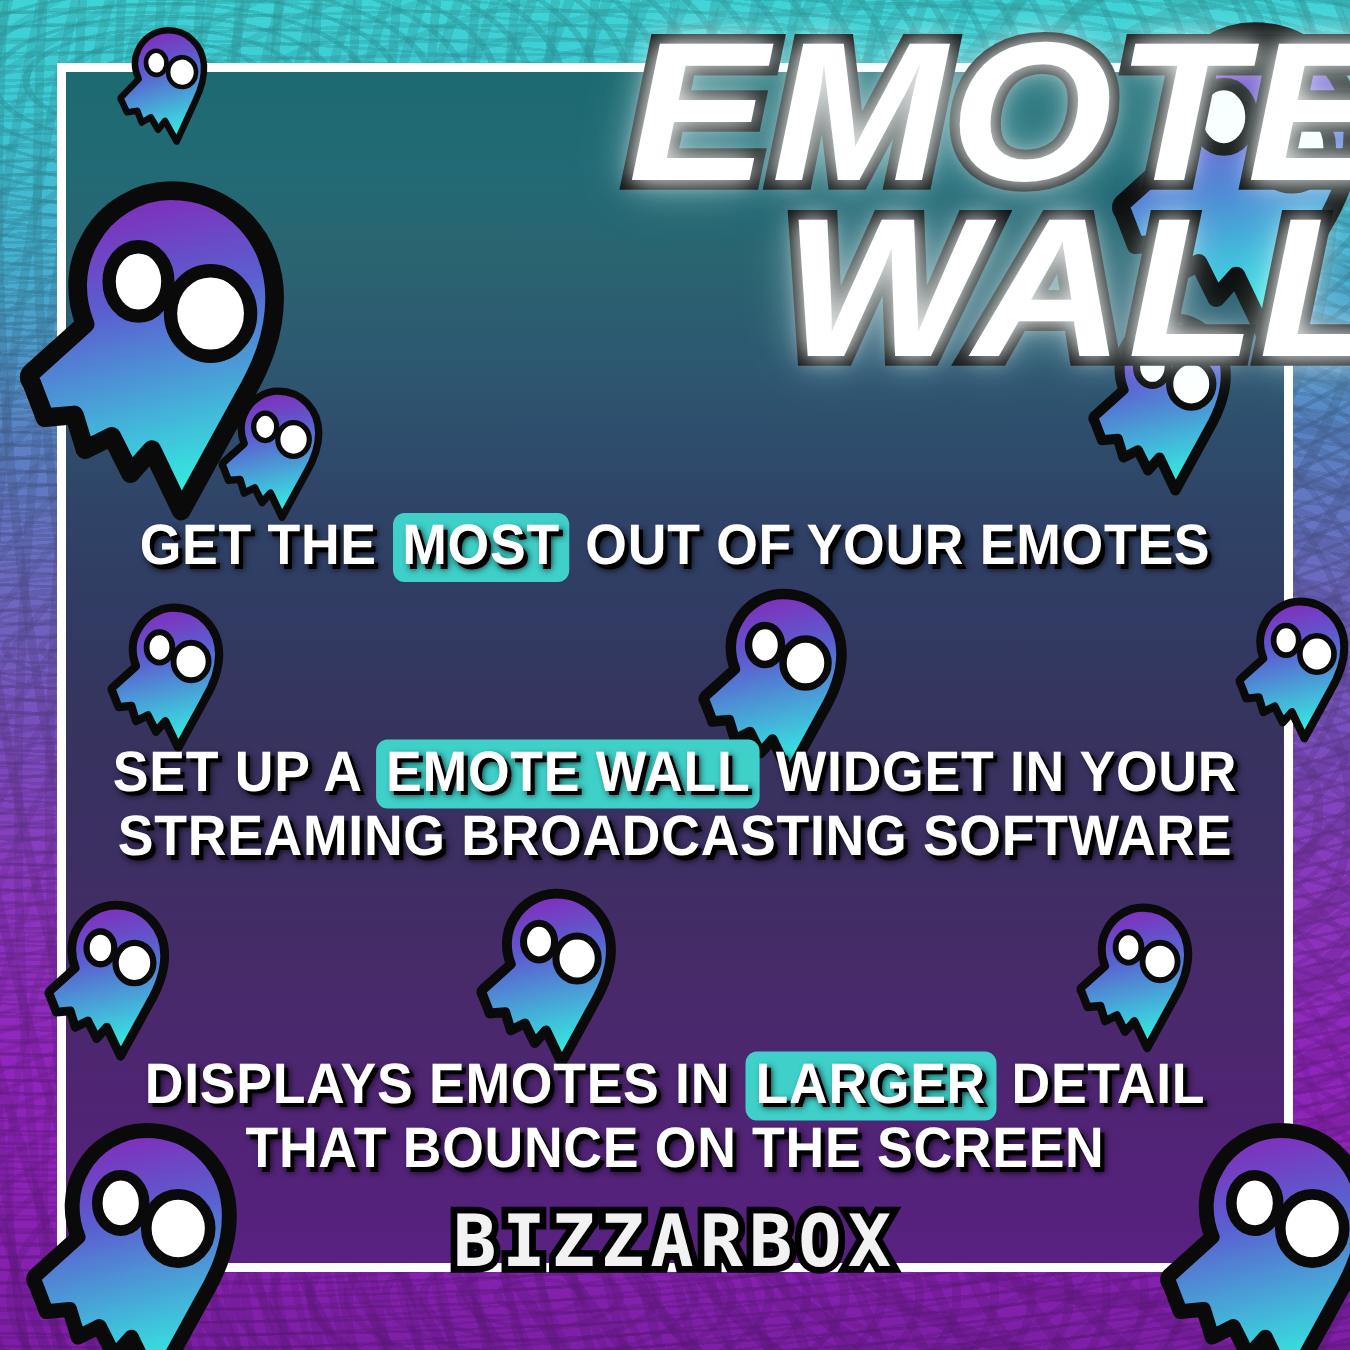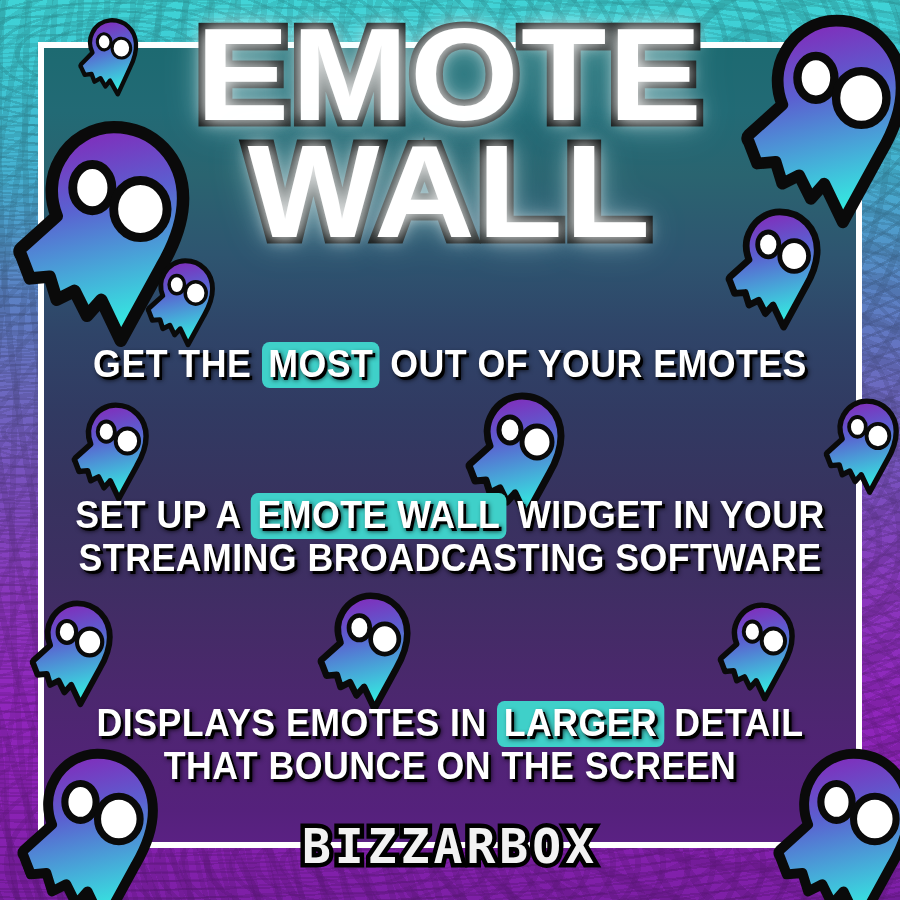--- a/index.html
+++ b/index.html
@@ -79,22 +79,23 @@
     position: absolute;
     transform-origin: 50% 50%;
   }
   .ghost svg { display: block; width: 100%; height: 100%; overflow: visible; }
 
   
   .title-block {
     position: absolute;
     left: 0; right: 0;
     top: 14px;
-    text-align: center;
+    text-align: right;
     z-index: 6;
+    font-style: italic;
   }
   .title-line {
     font-family: "Liberation Sans", sans-serif;
     font-weight: bold;
     color: #ffffff;
     letter-spacing: 2px;
     line-height: .93;
     margin: 0;
     -webkit-text-stroke: 13px #000;
     paint-order: stroke fill;
@@ -129,21 +130,21 @@
     border-radius: 8px;
     padding: 1px 7px 3px 7px;
     box-decoration-break: clone;
     -webkit-box-decoration-break: clone;
   }
 
   
   .brand-wrap {
     position: absolute;
     left: 0; right: 0;
-    top: 818px;
+    top: 800px;
     text-align: center;
     z-index: 8;
   }
   .brand {
     display: inline-block;
     font-family: "DejaVu Sans Mono", monospace;
     font-weight: bold;
     font-size: 48px;
     letter-spacing: 4px;
     color: #f2f2f2;

